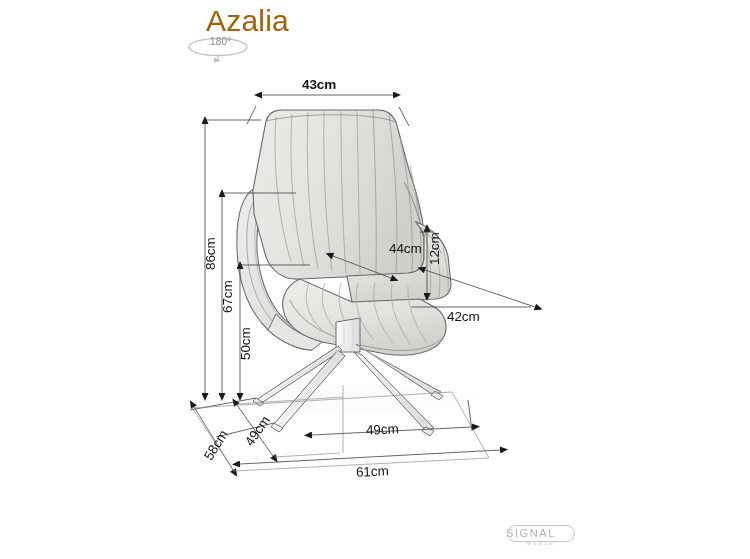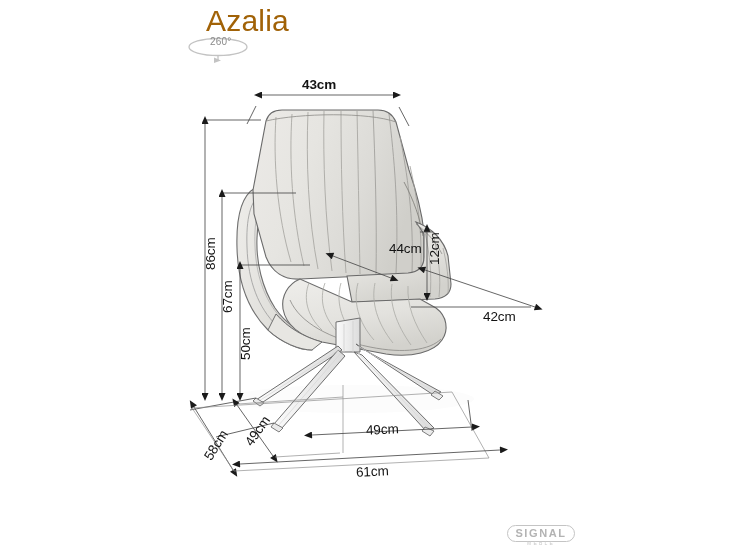--- a/index.html
+++ b/index.html
@@ -59,23 +59,22 @@
     left: 506px;
     top: 527px;
     width: 70px;
     height: 22px;
   }
   .brand-name {
     position: absolute;
     left: 0;
     top: 0;
     width: 70px;
-    text-align: center;
     font-size: 11px;
-    font-weight: bold;
+    font-weight: normal;
     color: #b3b3b3;
     letter-spacing: 1.6px;
   }
   .brand-sub {
     position: absolute;
     left: 0;
     top: 13px;
     width: 70px;
     text-align: center;
     font-size: 5px;
@@ -296,35 +295,35 @@
 
       <path d="M312,435 L472,427" marker-start="url(#arrL)" marker-end="url(#arrR)"></path>
       <path d="M468,400 L472,431"></path>
 
       <path d="M240,464 L500,450" marker-start="url(#arrL)" marker-end="url(#arrR)"></path>
     </g>
   </svg>
 
   <div class="page-title">Azalia</div>
 
-  <div class="rot-label">260°</div>
+  <div class="rot-label">180°</div>
 
   <div class="dim" style="left:302px; top:77px;font-weight:bold;">43cm</div>
 
   <div class="dim dim-v" style="left:203px; top:270px; transform:rotate(-90deg);">86cm</div>
 
   <div class="dim dim-v" style="left:220px; top:313px; transform:rotate(-90deg);">67cm</div>
 
   <div class="dim dim-v" style="left:238px; top:360px; transform:rotate(-90deg);">50cm</div>
 
   <div class="dim" style="left:349px; top:241px;margin-left:40px;">44cm</div>
 
   <div class="dim dim-v" style="left:427px; top:265px; transform:rotate(-90deg);">12cm</div>
 
-  <div class="dim" style="left:447px; top:309px;margin-left:36px;">42cm</div>
+  <div class="dim" style="left:447px; top:309px;">42cm</div>
 
   <div class="dim dim-v" style="left:242px; top:440px; transform:rotate(-55deg);">49cm</div>
 
   <div class="dim dim-v" style="left:201px; top:455px; transform:rotate(-58deg);">58cm</div>
 
   <div class="dim" style="left:366px; top:422px; transform:rotate(-2.5deg);">49cm</div>
 
   <div class="dim" style="left:356px; top:464px; transform:rotate(-2.5deg);">61cm</div>
 
   <div class="brandbox">

